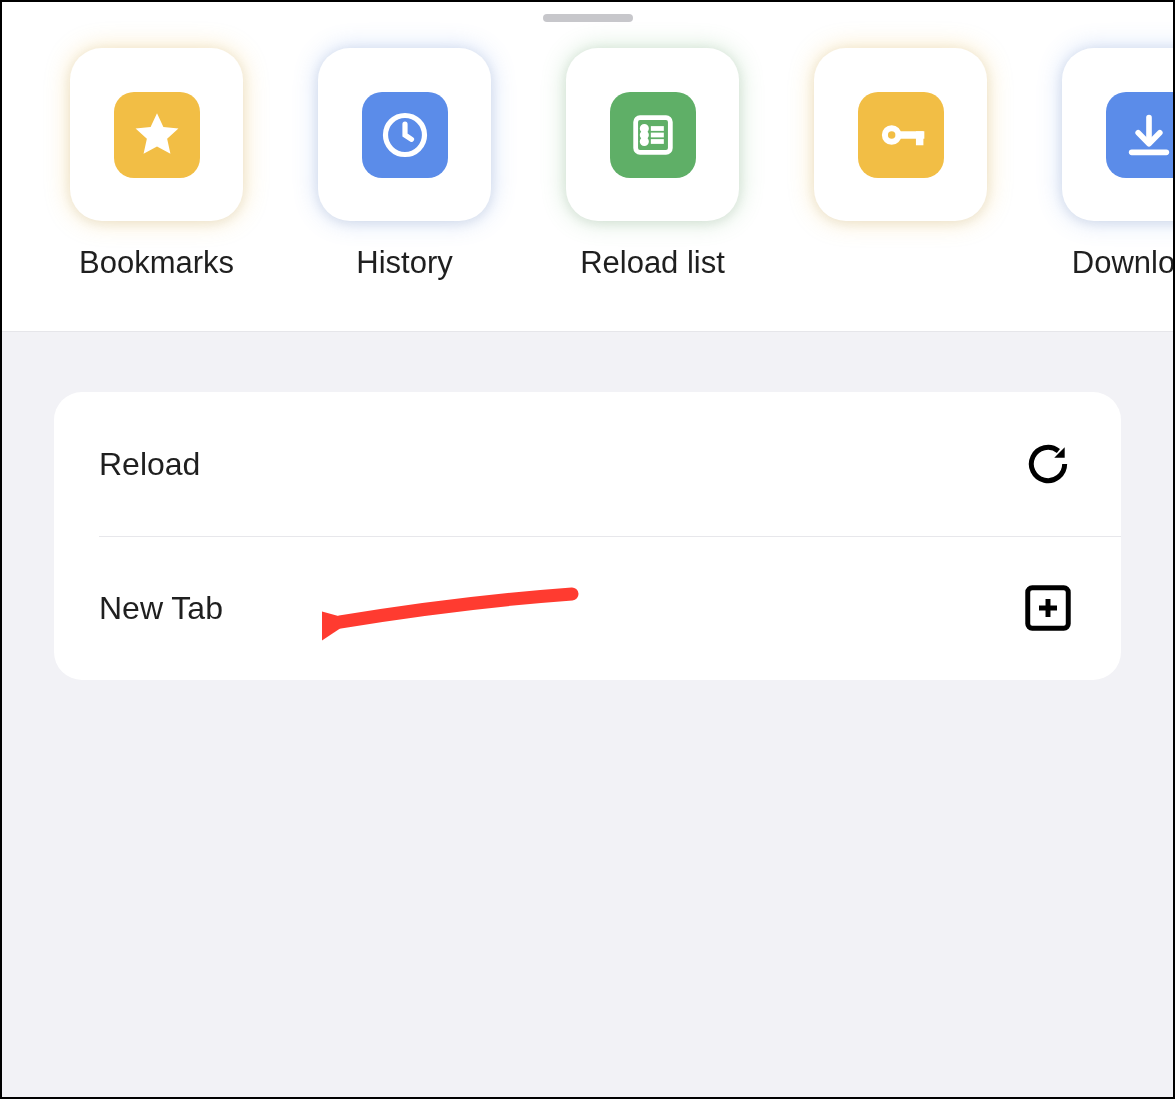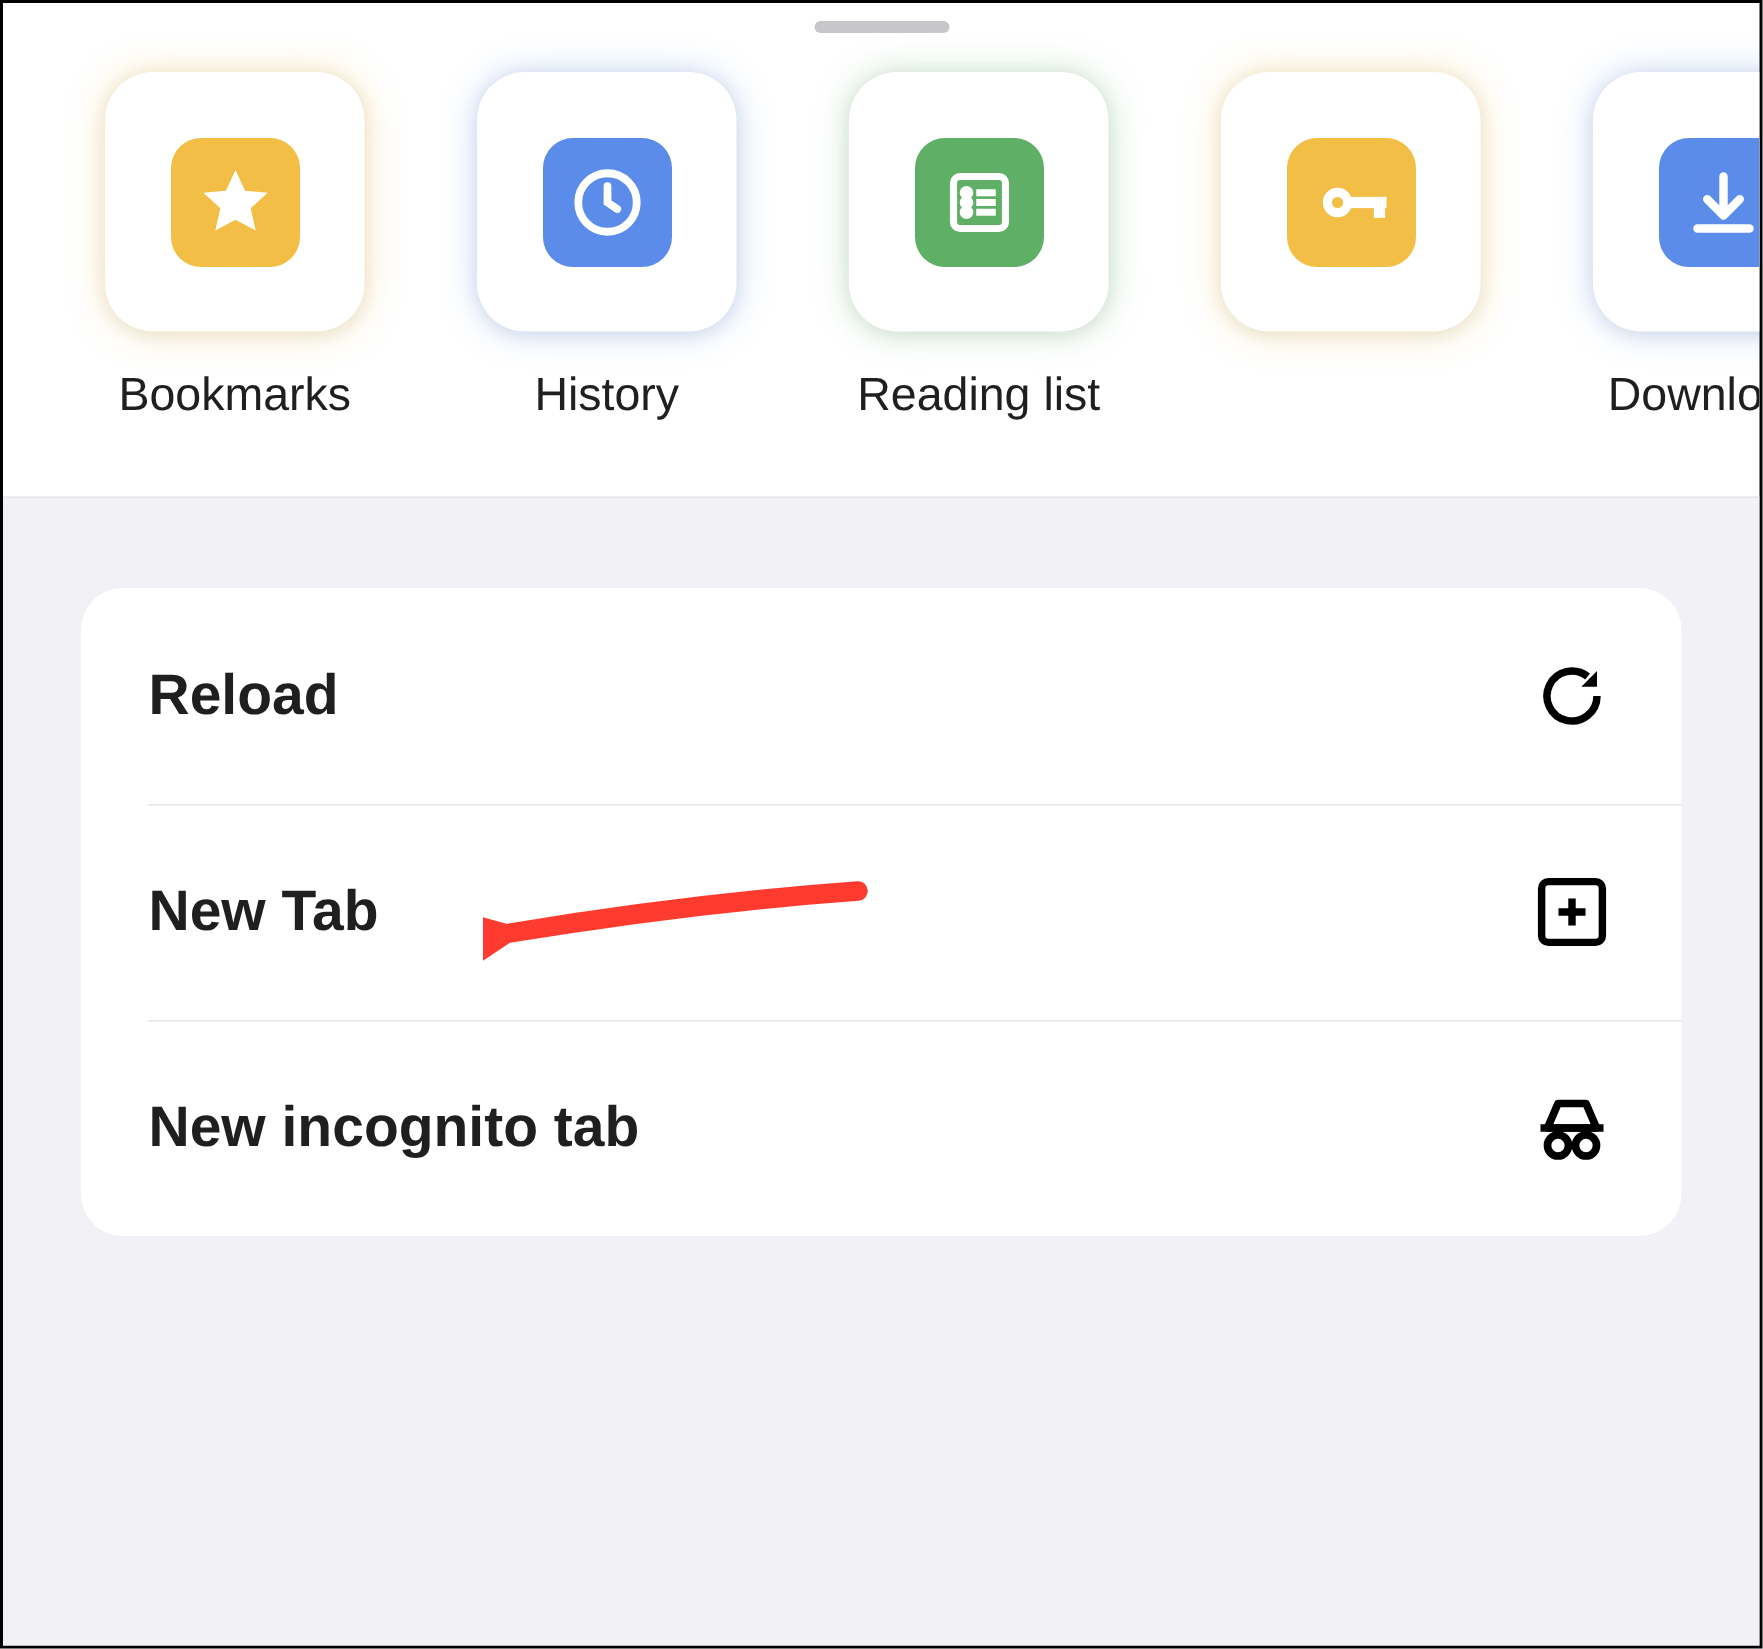--- a/index.html
+++ b/index.html
@@ -91,23 +91,23 @@
     .menu-item + .menu-item::before {
       content: "";
       position: absolute;
       top: 0;
       left: 45px;
       right: 0;
       height: 1px;
       background: #e7e7eb;
     }
     .menu-label {
-      font-size: 38px;
+      font-size: 32px;
       color: #1f1f1f;
-      font-weight: 700;
+      font-weight: 400;
     }
     .menu-label.disabled {
       color: #c1c1c5;
     }
     .menu-action-icon {
       width: 56px;
       height: 56px;
       display: flex;
       align-items: center;
       justify-content: center;
@@ -156,21 +156,21 @@
             <rect x="4" y="4" width="16" height="16" rx="2"></rect>
             <circle cx="8" cy="9" r="1" fill="#fff"></circle>
             <line x1="11" y1="9" x2="17" y2="9"></line>
             <circle cx="8" cy="12" r="1" fill="#fff"></circle>
             <line x1="11" y1="12" x2="17" y2="12"></line>
             <circle cx="8" cy="15" r="1" fill="#fff"></circle>
             <line x1="11" y1="15" x2="17" y2="15"></line>
           </svg>
       </div>
     </div>
-    <div class="shortcut-label">Reading list</div>
+    <div class="shortcut-label">Reload list</div>
   </div>
 
   <div class="shortcut">
     <div class="shortcut-card glow-yellow">
       <div class="shortcut-icon-box bg-yellow">
         <svg width="56" height="56" viewBox="0 0 24 24" fill="#fff">
             <circle cx="8" cy="12" r="4.2"></circle>
             <circle cx="8" cy="12" r="1.6" fill="#f2be45"></circle>
             <rect x="11" y="10.4" width="11" height="3.2"></rect>
             <rect x="18.4" y="10.4" width="3.2" height="6"></rect>
@@ -212,32 +212,20 @@
       <span class="menu-label">New Tab</span>
       <span class="menu-action-icon">
         <svg width="54" height="54" viewBox="0 0 24 24" fill="none" stroke="#000" stroke-width="2.2">
             <rect x="3" y="3" width="18" height="18" rx="2"></rect>
             <line x1="12" y1="8" x2="12" y2="16"></line>
             <line x1="8" y1="12" x2="16" y2="12"></line>
           </svg>
       </span>
     </div>
 
-    <div class="menu-item">
-      <span class="menu-label">New incognito tab</span>
-      <span class="menu-action-icon">
-        <svg width="56" height="56" viewBox="0 0 24 24" fill="none" stroke="#000" stroke-width="2.2">
-            <path d="M5 12 L8 5 L16 5 L19 12 Z" stroke-linejoin="round"></path>
-            <line x1="3" y1="12" x2="21" y2="12"></line>
-            <circle cx="8" cy="17" r="3"></circle>
-            <circle cx="16" cy="17" r="3"></circle>
-            <line x1="11" y1="17" x2="13" y2="17"></line>
-          </svg>
-      </span>
-    </div>
 
   </div>
 
 
 </div>
 
 <svg class="annotation-arrow" width="270" height="80" viewBox="0 0 270 80">
   <defs>
     <marker id="arrowhead" markerWidth="12" markerHeight="12" refX="2" refY="6" orient="auto">
       <path d="M12 1 L1 6 L12 11 Z" fill="#ff3b30"></path>

